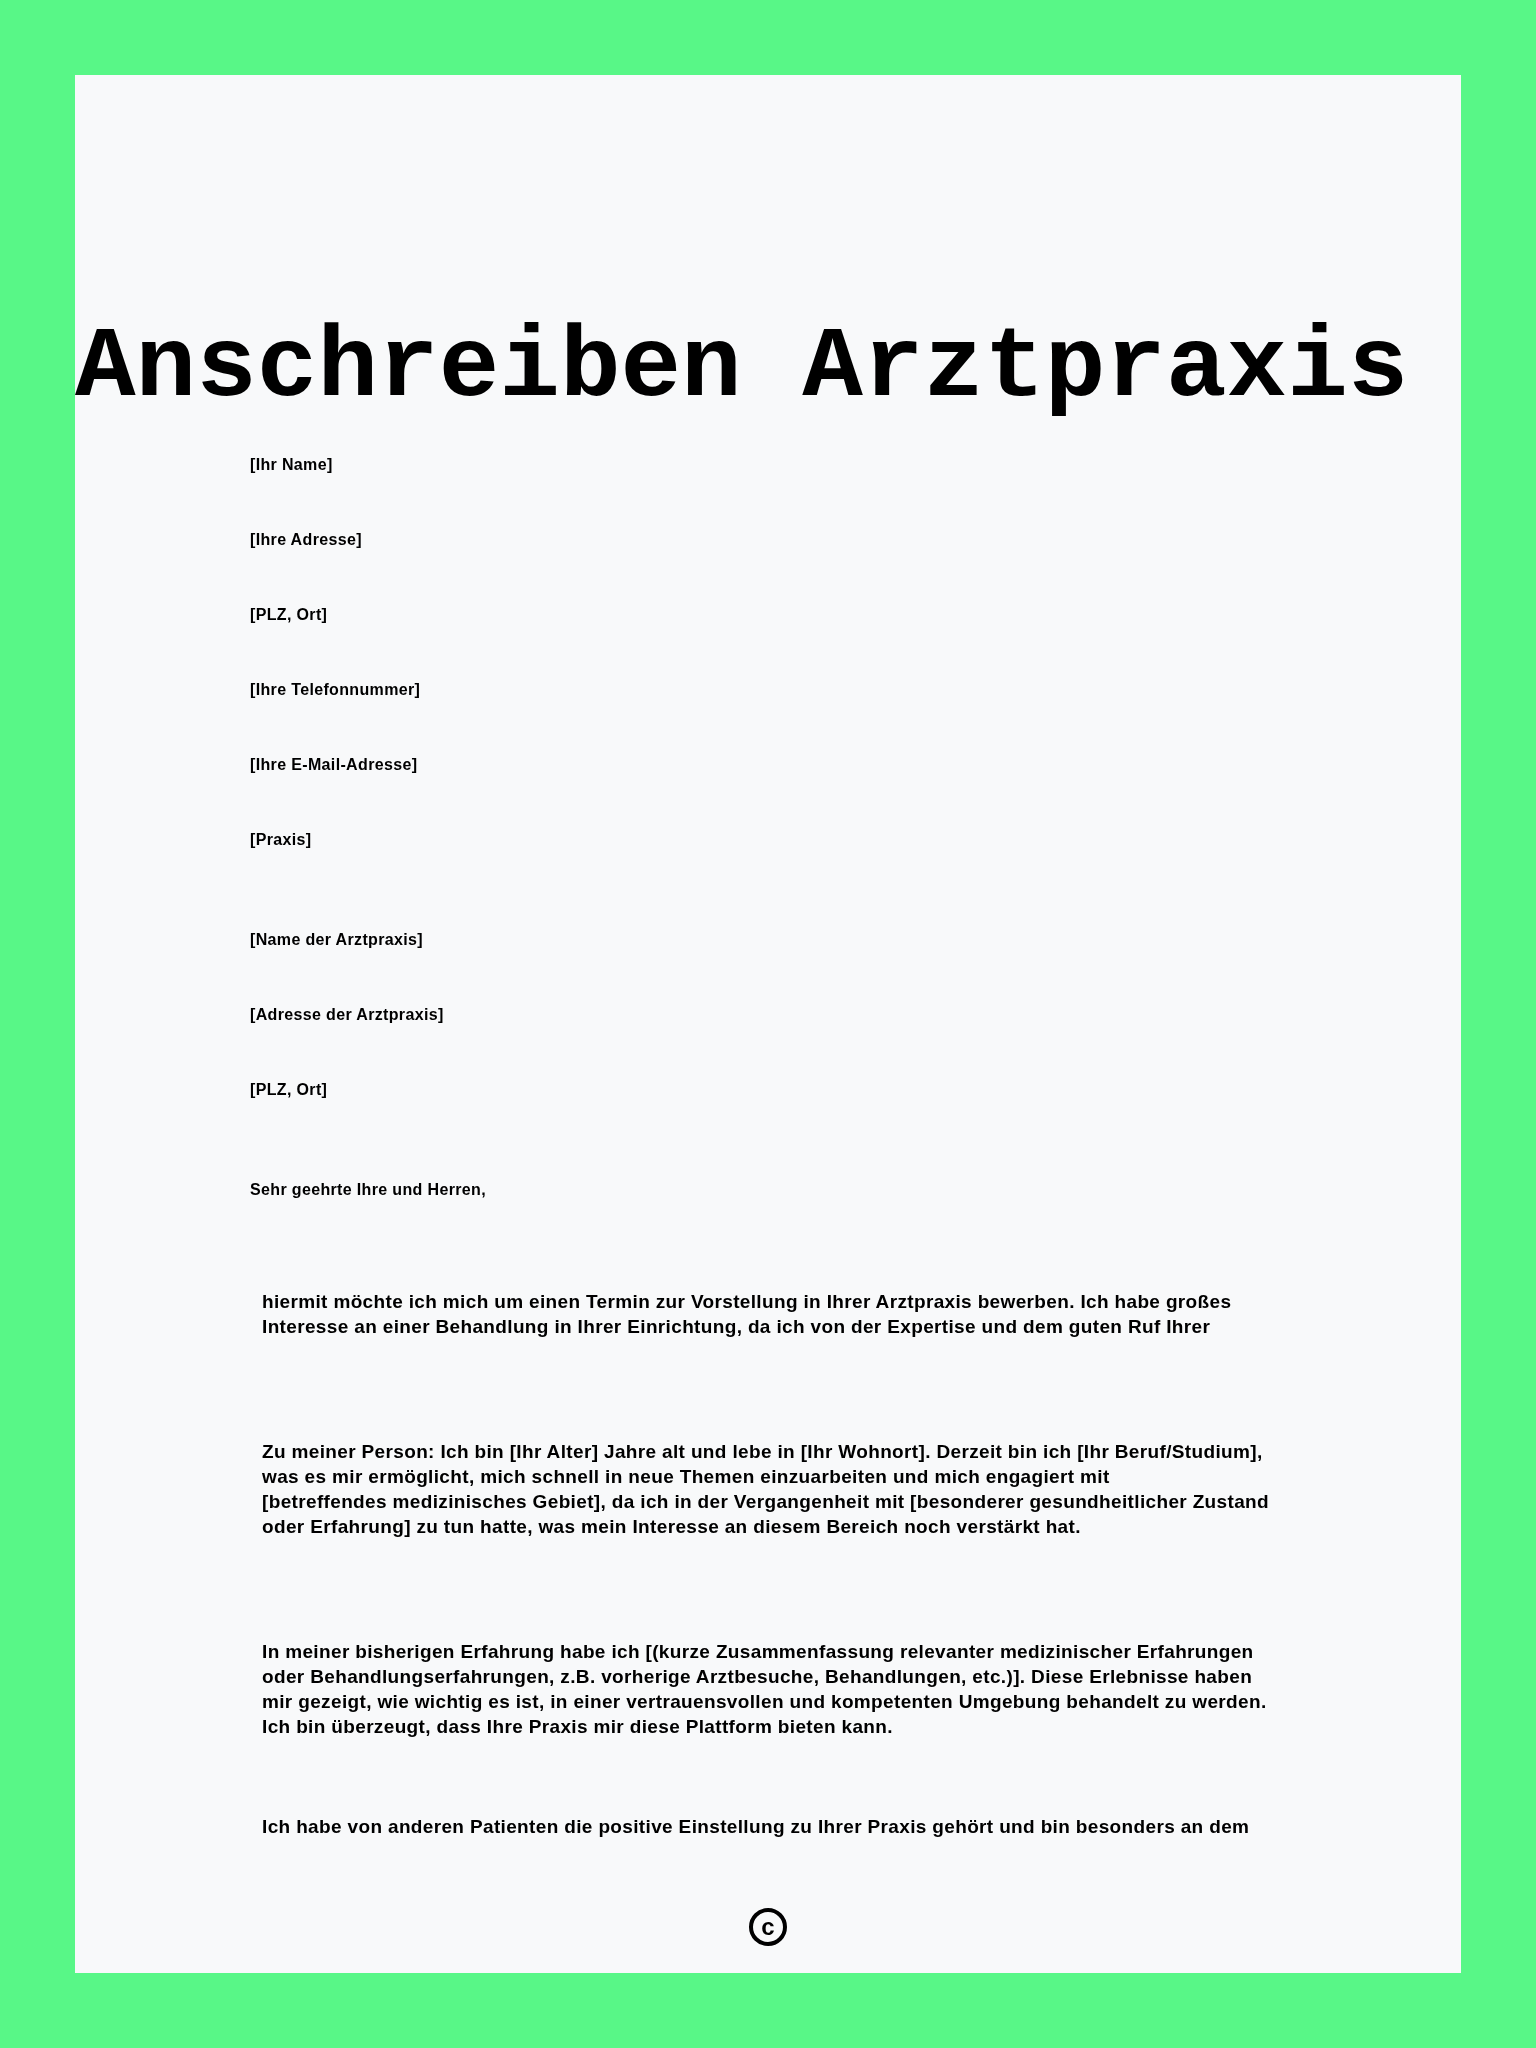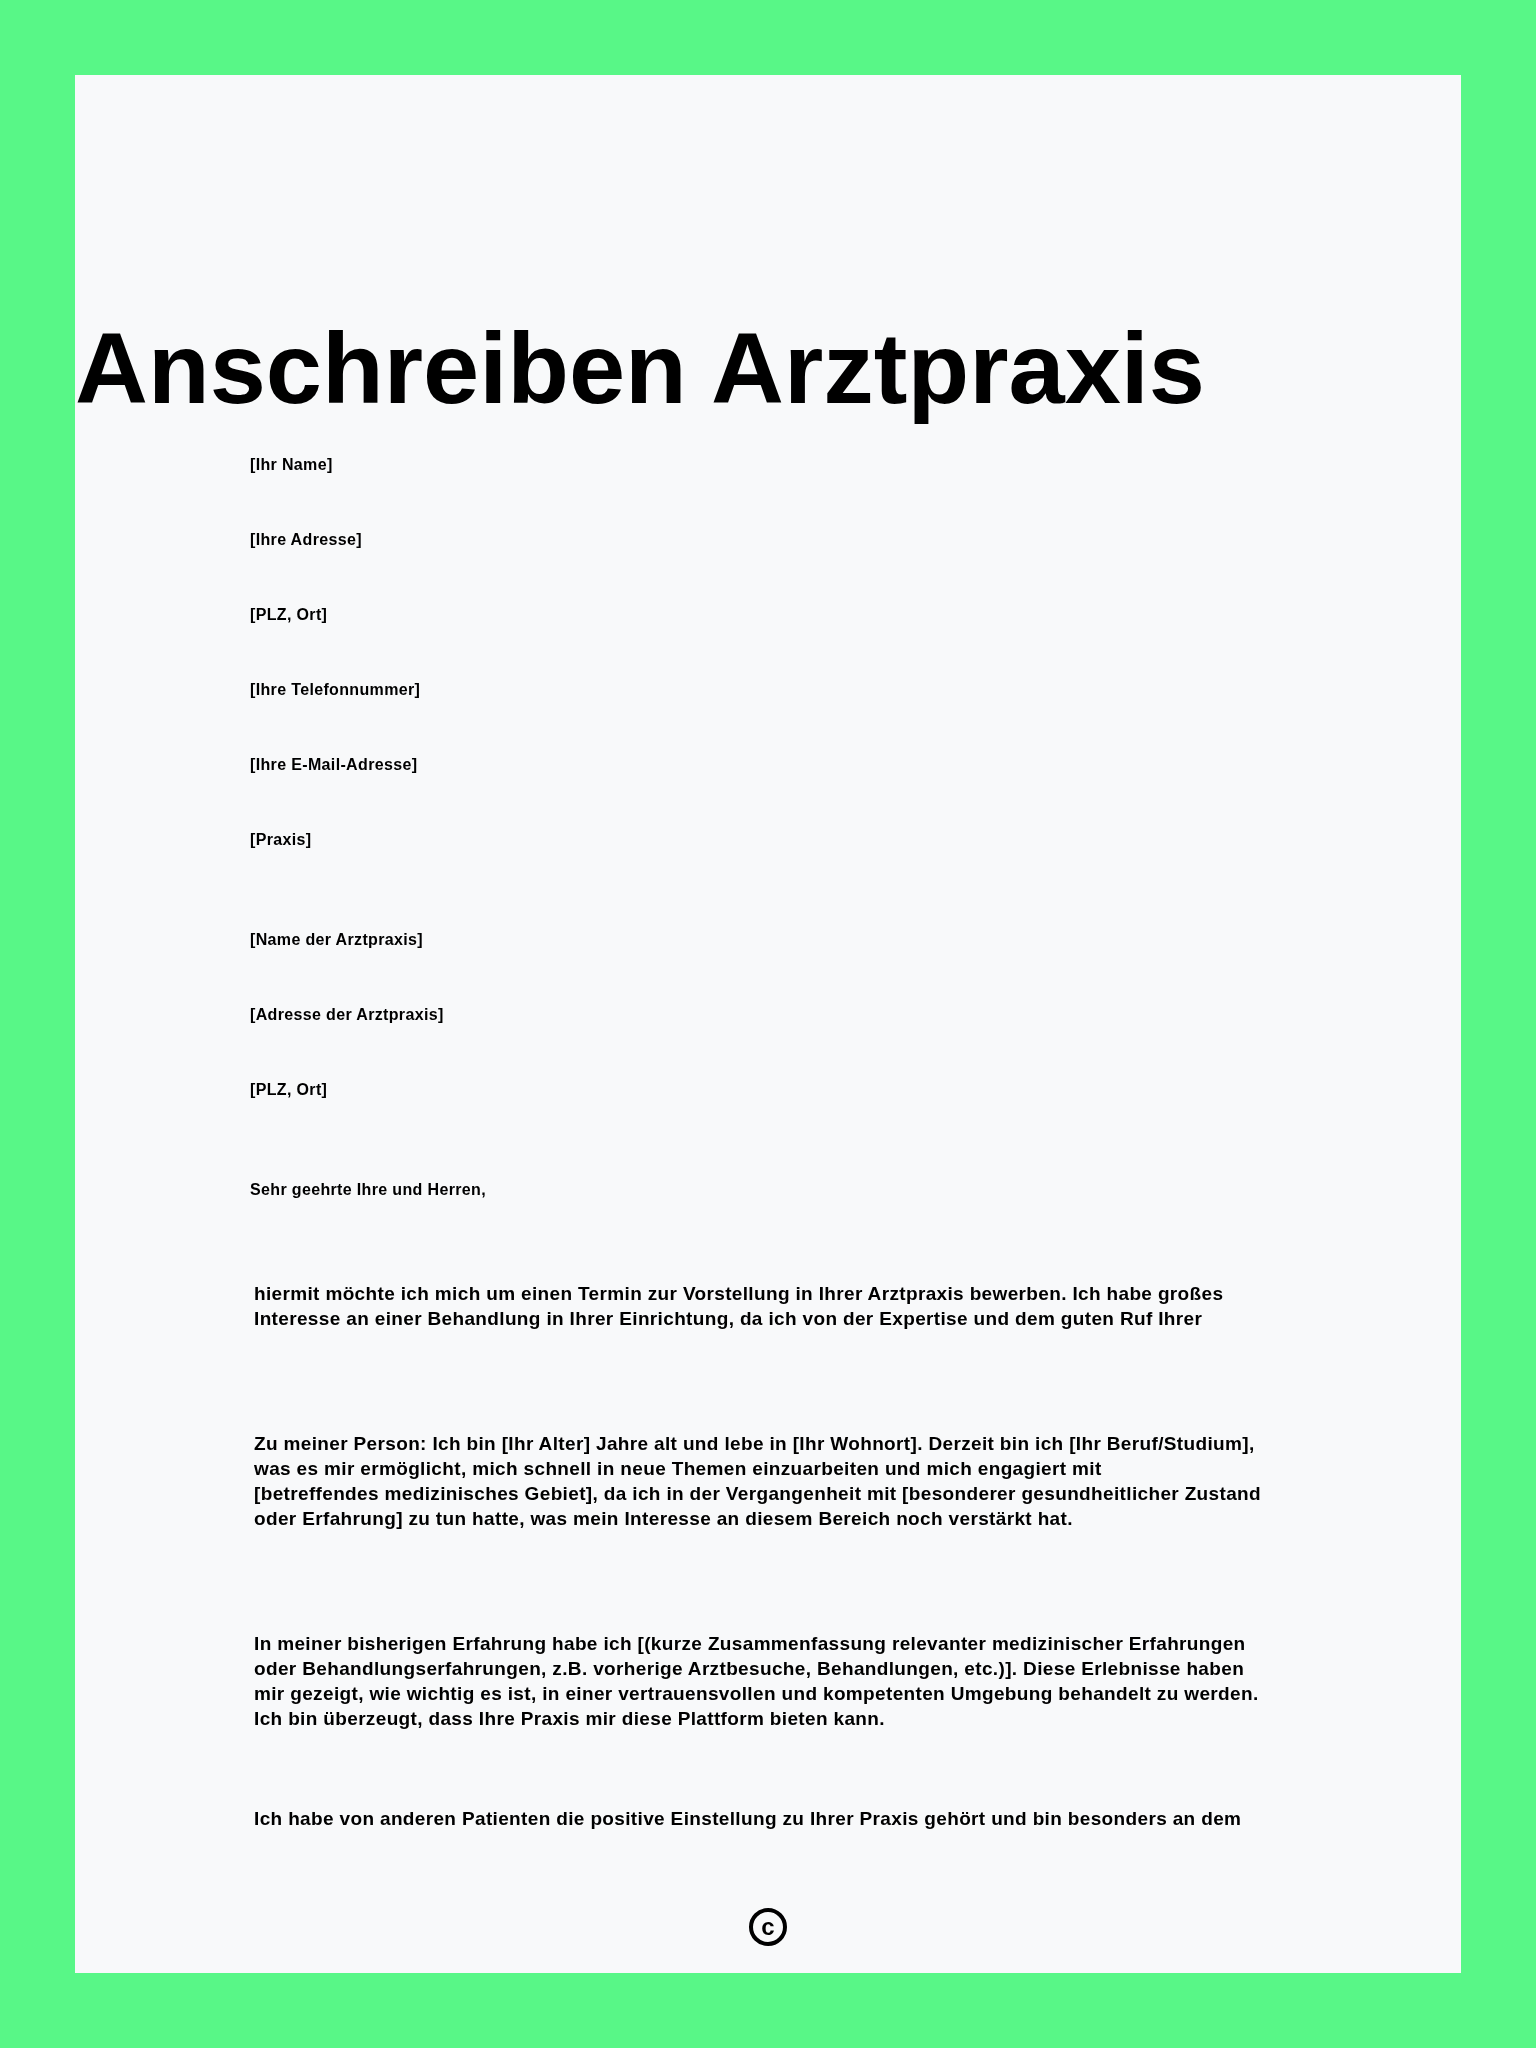--- a/index.html
+++ b/index.html
@@ -21,21 +21,21 @@
     width: 1386px;
     height: 1898px;
     background: #F8F9FA;
   }
   .title {
     position: absolute;
     left: 0;
     top: 243px;
     width: 1130px;
     text-align: center;
-    font-family: Liberation Sans, sans-serif;
+    font-family: Liberation Mono, monospace;
     font-weight: bold;
     font-size: 101px;
     line-height: 1;
     color: #000;
     margin: 0;
     white-space: nowrap;
   }
   .line {
     position: absolute;
     left: 175px;
@@ -45,21 +45,21 @@
     line-height: 25px;
     letter-spacing: 0.35px;
     color: #000;
     white-space: nowrap;
     margin: 0;
   }
   .para {
     position: absolute;
     left: 175px;
     width: 1060px;
-    margin: 4px;
+    margin: 12px;
   }
   .para .pl {
     display: block;
     font-family: "Liberation Sans", sans-serif;
     font-weight: bold;
     font-size: 19px;
     line-height: 25px;
     letter-spacing: 0.35px;
     color: #000;
     white-space: nowrap;

